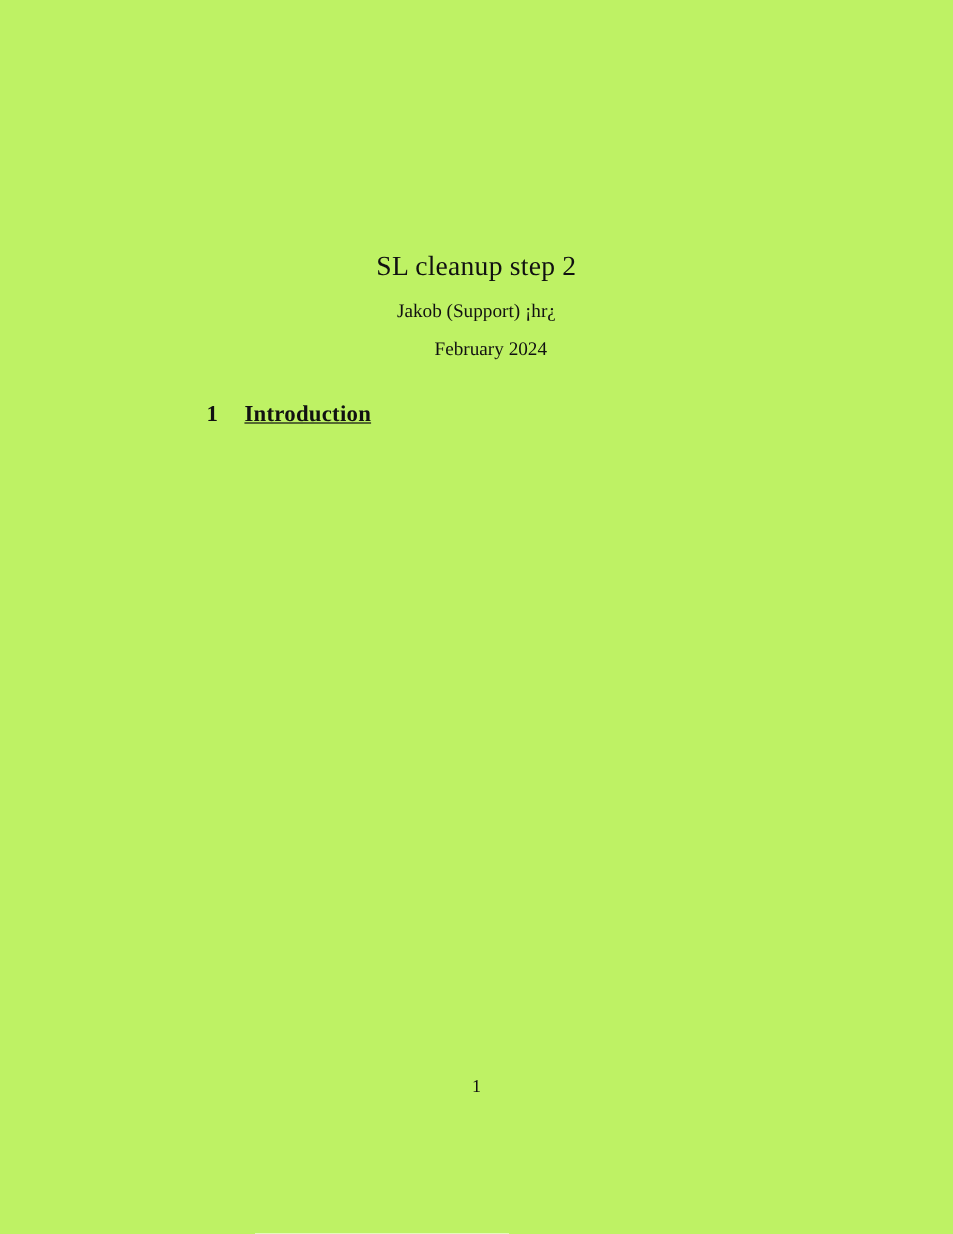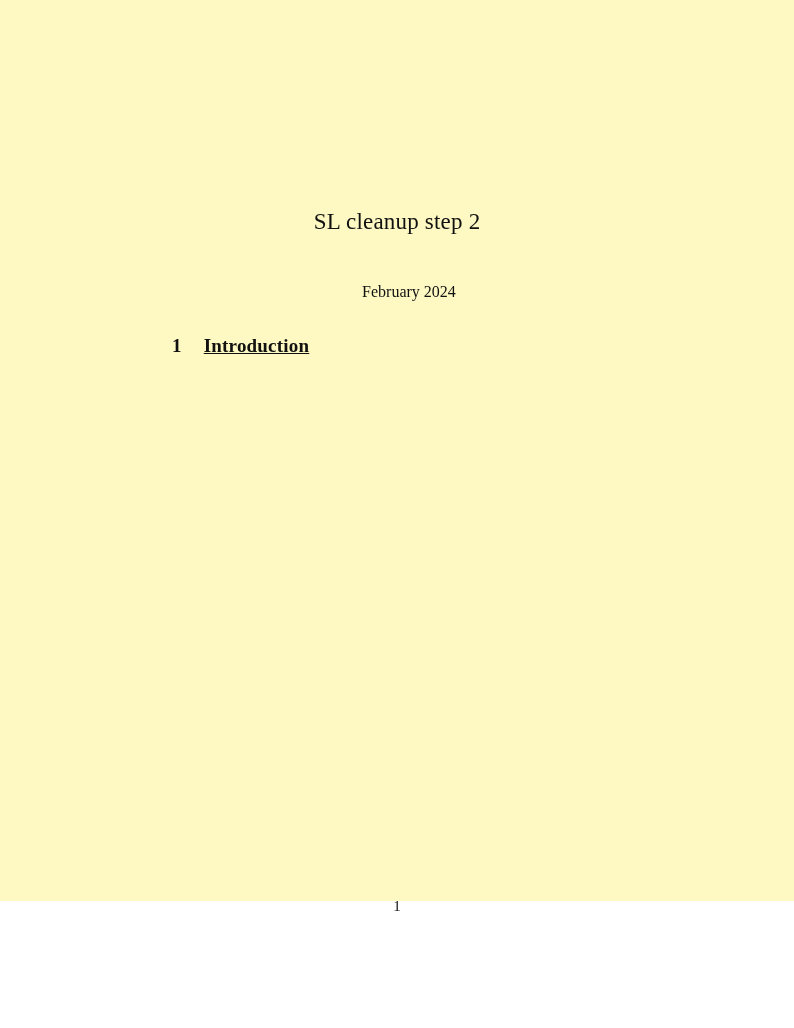--- a/index.html
+++ b/index.html
@@ -7,22 +7,22 @@
     width: 794px;
     height: 1028px;
     background: #ffffff;
     font-family: "Liberation Serif", "DejaVu Serif", serif;
     color: #111111;
     overflow: hidden;
   }
   .page {
     position: relative;
     width: 794px;
-    height: 901px;
-    background: #fef9c3;
+    height: 1028px;
+    background: #bef264;
   }
   .doc-title {
     position: absolute;
     top: 209px;
     left: 0;
     width: 100%;
     text-align: center;
     font-size: 23px;
     font-weight: 400;
     letter-spacing: 0.2px;
@@ -73,20 +73,21 @@
     font-weight: 400;
   }
 </style>
 </head>
 <body>
 
 <div class="page">
 
   <div class="doc-title">SL cleanup step 2</div>
 
+  <div class="doc-author">Jakob (Support) ¡hr¿</div>
 
   <div class="doc-date">February 2024</div>
 
   <div class="section-heading">
     <span class="section-number">1</span>
     <span class="section-title">Introduction</span>
   </div>
 
   <div class="page-number">1</div>
 

